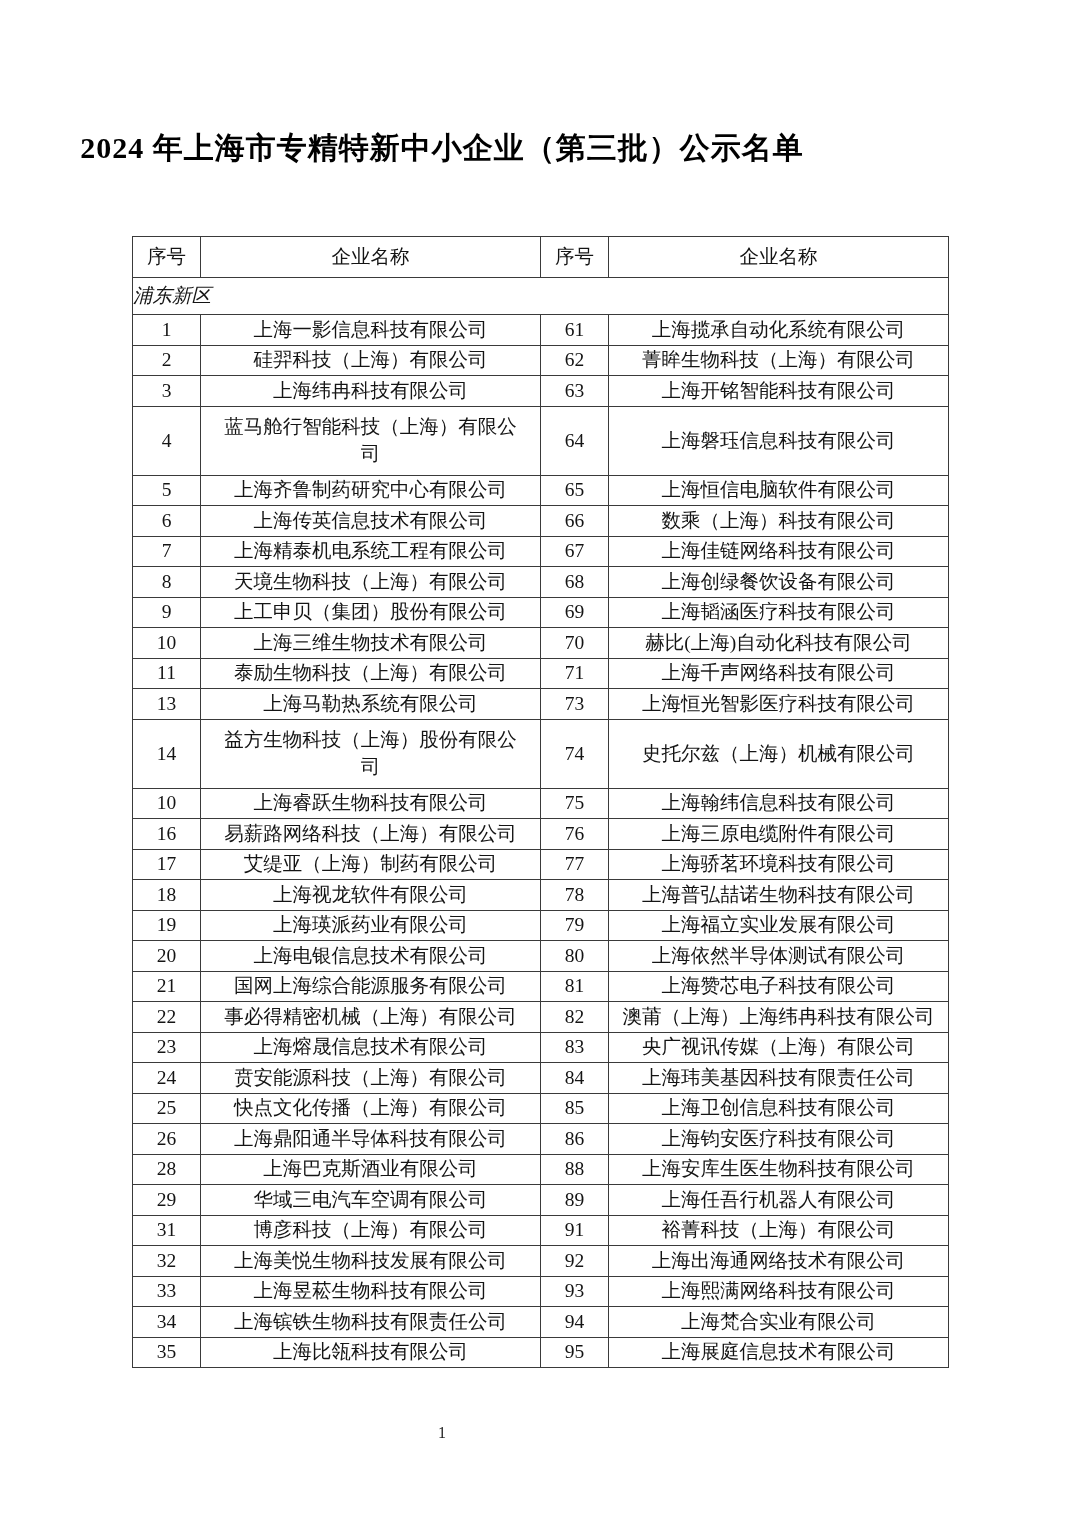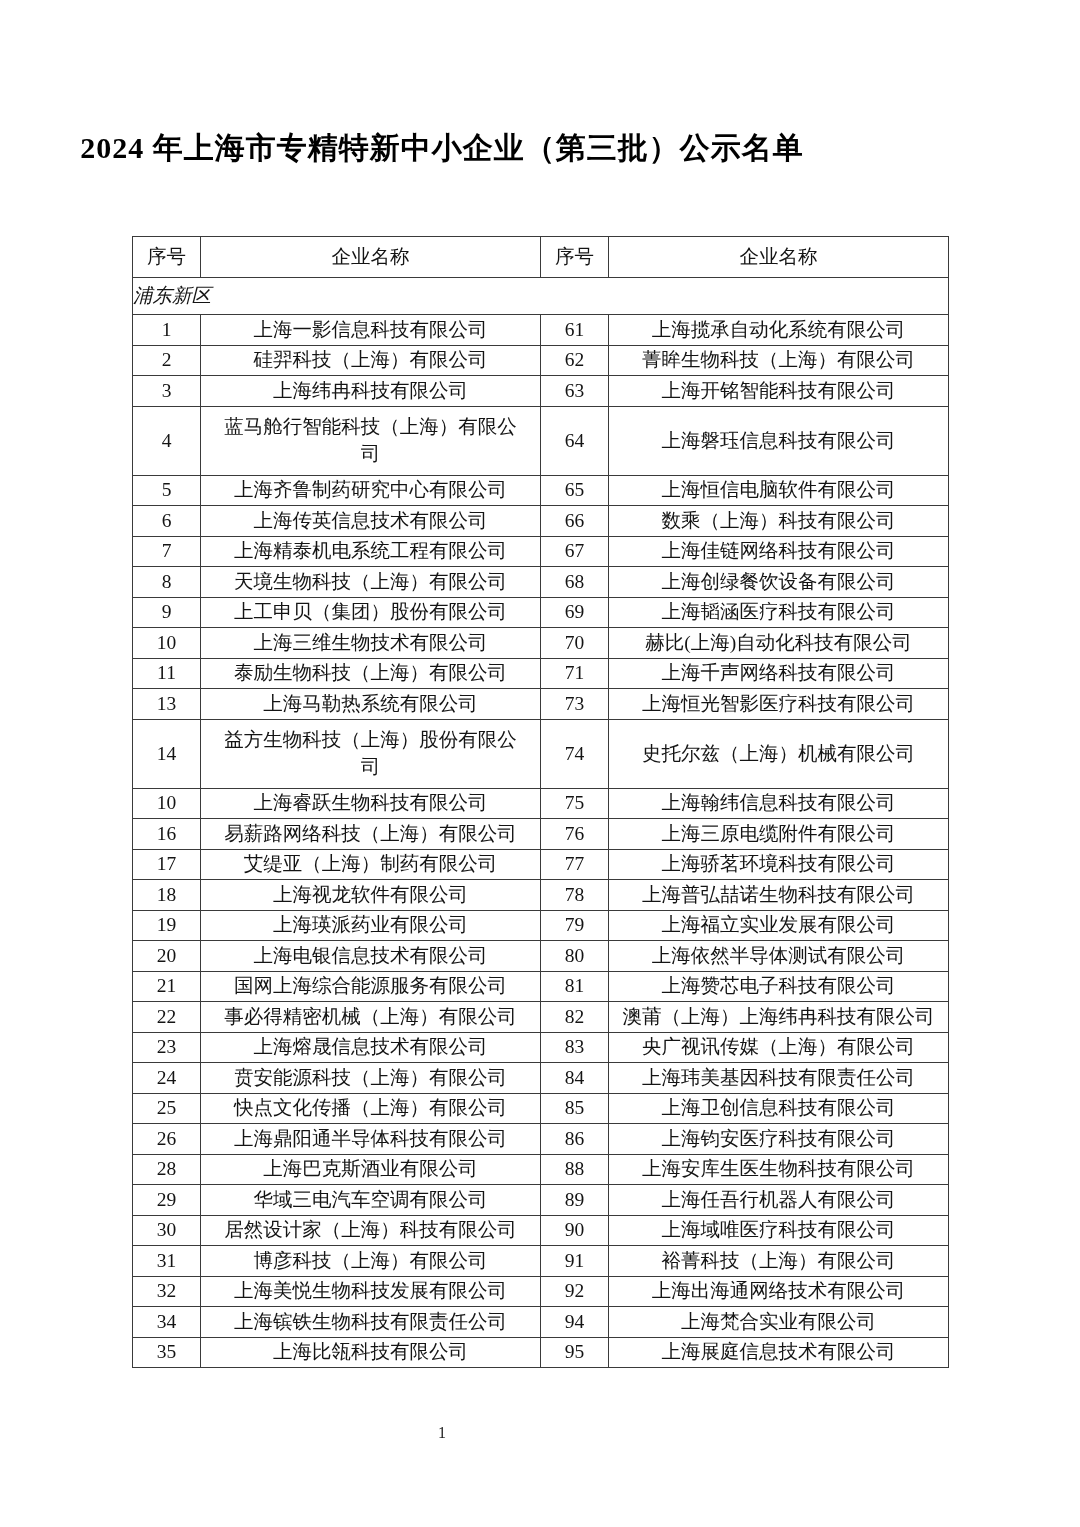--- a/index.html
+++ b/index.html
@@ -273,38 +273,38 @@
             <td class="idx">88</td>
             <td class="name">上海安库生医生物科技有限公司</td>
           </tr>
           <tr class="r-normal">
             <td class="idx">29</td>
             <td class="name">华域三电汽车空调有限公司</td>
             <td class="idx">89</td>
             <td class="name">上海任吾行机器人有限公司</td>
           </tr>
           <tr class="r-normal">
-            <td class="idx">30</td>
-            <td class="name">居然设计家（上海）科技有限公司</td>
-            <td class="idx">90</td>
-            <td class="name">上海域唯医疗科技有限公司</td>
-          </tr>
-          <tr class="r-normal">
             <td class="idx">31</td>
             <td class="name">博彦科技（上海）有限公司</td>
             <td class="idx">91</td>
             <td class="name">裕菁科技（上海）有限公司</td>
           </tr>
           <tr class="r-normal">
             <td class="idx">32</td>
             <td class="name">上海美悦生物科技发展有限公司</td>
             <td class="idx">92</td>
             <td class="name">上海出海通网络技术有限公司</td>
           </tr>
           <tr class="r-normal">
+            <td class="idx">33</td>
+            <td class="name">上海昱菘生物科技有限公司</td>
+            <td class="idx">93</td>
+            <td class="name">上海熙满网络科技有限公司</td>
+          </tr>
+          <tr class="r-normal">
             <td class="idx">34</td>
             <td class="name">上海镔铁生物科技有限责任公司</td>
             <td class="idx">94</td>
             <td class="name">上海梵合实业有限公司</td>
           </tr>
           <tr class="r-normal">
             <td class="idx">35</td>
             <td class="name">上海比瓴科技有限公司</td>
             <td class="idx">95</td>
             <td class="name">上海展庭信息技术有限公司</td>

